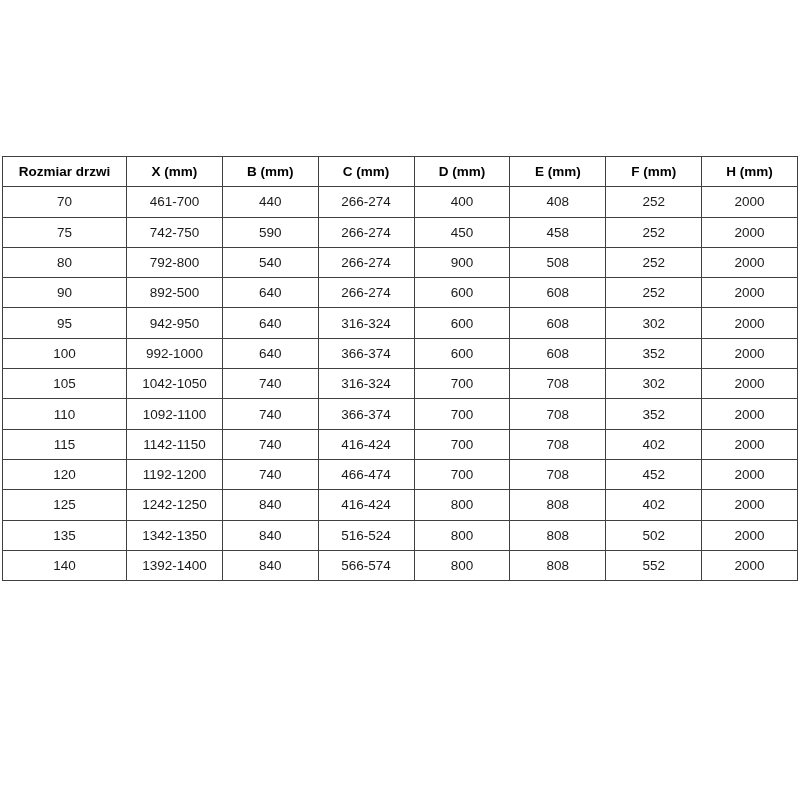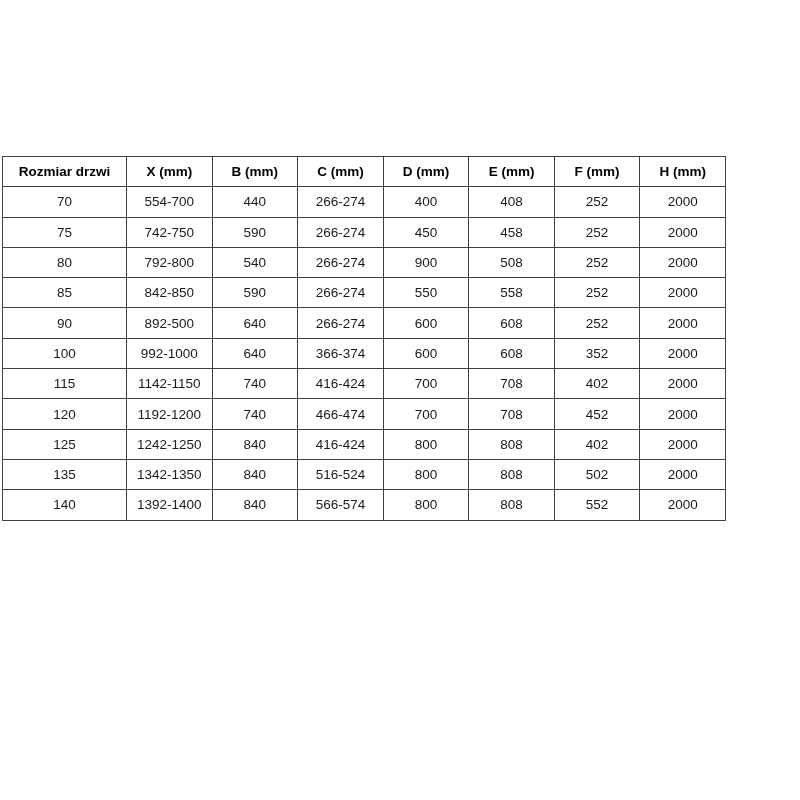--- a/index.html
+++ b/index.html
@@ -19,21 +19,21 @@
   }
   .table-wrap {
     position: absolute;
     top: 156px;
     left: 2px;
     width: 796px;
   }
   table.size-table {
     border-collapse: collapse;
     table-layout: fixed;
-    width: 724px;
+    width: 796px;
     color: #1a1a1a;
   }
   table.size-table th,
   table.size-table td {
     border: 1px solid #404040;
     text-align: center;
     vertical-align: middle;
     height: 29.3px;
     padding: 0 2px;
     overflow: hidden;
@@ -74,21 +74,21 @@
             <th>C (mm)</th>
             <th>D (mm)</th>
             <th>E (mm)</th>
             <th>F (mm)</th>
             <th>H (mm)</th>
           </tr>
         </thead>
       <tbody>
           <tr>
             <td>70</td>
-            <td>554-700</td>
+            <td>461-700</td>
             <td>440</td>
             <td>266-274</td>
             <td>400</td>
             <td>408</td>
             <td>252</td>
             <td>2000</td>
           </tr>
           <tr>
             <td>75</td>
             <td>742-750</td>
@@ -103,50 +103,70 @@
             <td>80</td>
             <td>792-800</td>
             <td>540</td>
             <td>266-274</td>
             <td>900</td>
             <td>508</td>
             <td>252</td>
             <td>2000</td>
           </tr>
           <tr>
-            <td>85</td>
-            <td>842-850</td>
-            <td>590</td>
-            <td>266-274</td>
-            <td>550</td>
-            <td>558</td>
-            <td>252</td>
-            <td>2000</td>
-          </tr>
-          <tr>
             <td>90</td>
             <td>892-500</td>
             <td>640</td>
             <td>266-274</td>
             <td>600</td>
             <td>608</td>
             <td>252</td>
+            <td>2000</td>
+          </tr>
+          <tr>
+            <td>95</td>
+            <td>942-950</td>
+            <td>640</td>
+            <td>316-324</td>
+            <td>600</td>
+            <td>608</td>
+            <td>302</td>
             <td>2000</td>
           </tr>
           <tr>
             <td>100</td>
             <td>992-1000</td>
             <td>640</td>
             <td>366-374</td>
             <td>600</td>
             <td>608</td>
             <td>352</td>
             <td>2000</td>
           </tr>
           <tr>
+            <td>105</td>
+            <td>1042-1050</td>
+            <td>740</td>
+            <td>316-324</td>
+            <td>700</td>
+            <td>708</td>
+            <td>302</td>
+            <td>2000</td>
+          </tr>
+          <tr>
+            <td>110</td>
+            <td>1092-1100</td>
+            <td>740</td>
+            <td>366-374</td>
+            <td>700</td>
+            <td>708</td>
+            <td>352</td>
+            <td>2000</td>
+          </tr>
+          <tr>
             <td>115</td>
             <td>1142-1150</td>
             <td>740</td>
             <td>416-424</td>
             <td>700</td>
             <td>708</td>
             <td>402</td>
             <td>2000</td>
           </tr>
           <tr>

